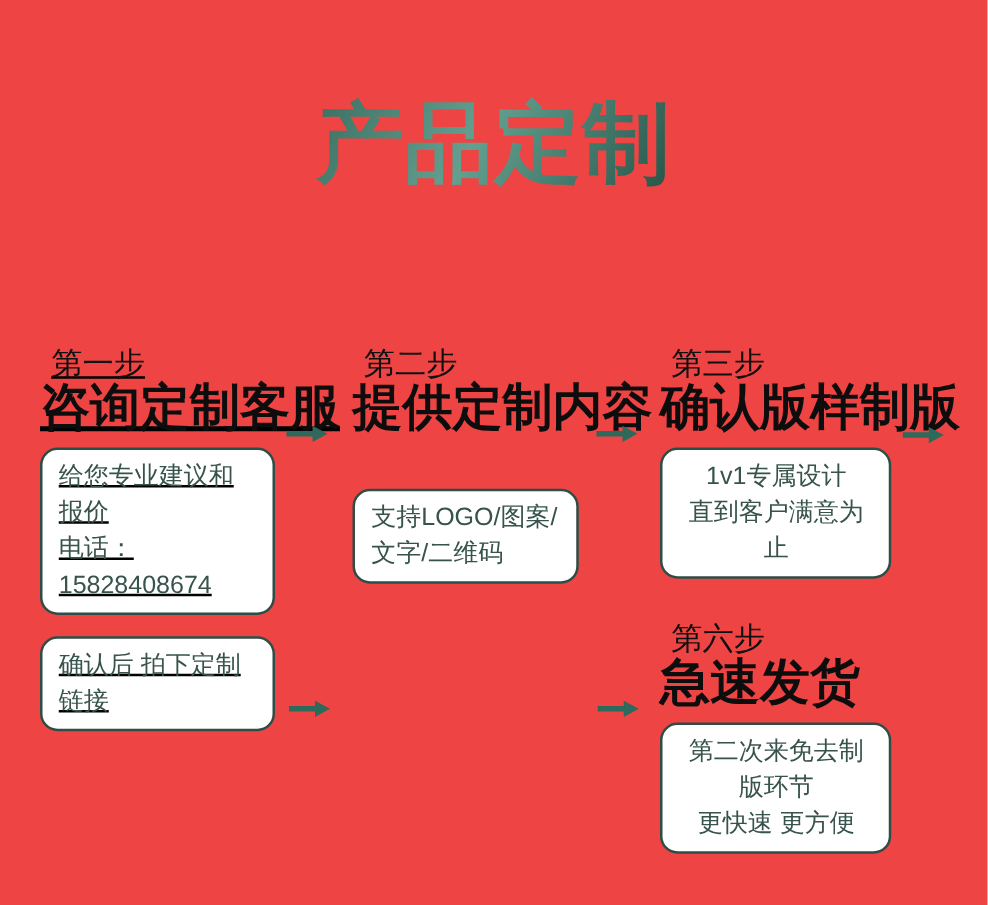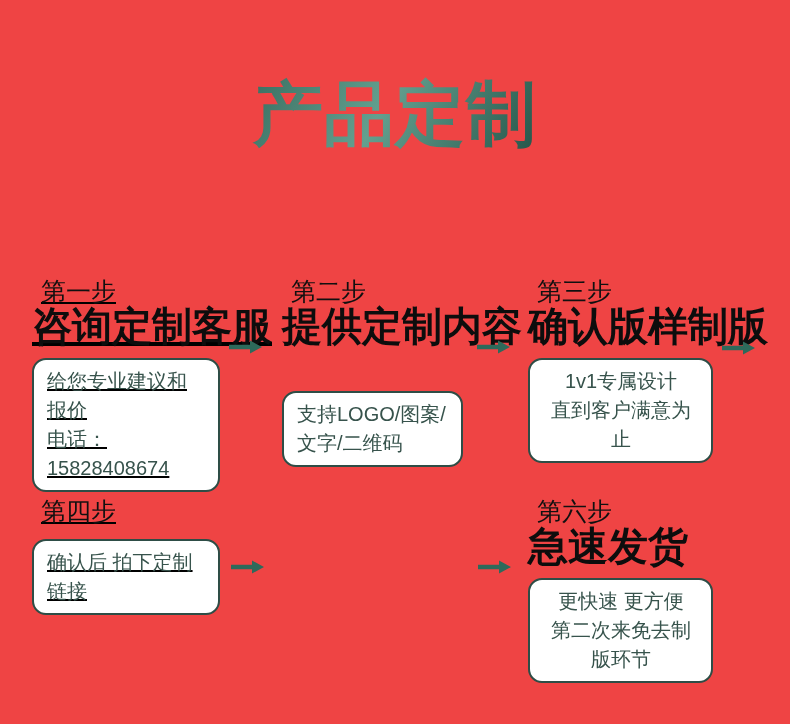--- a/index.html
+++ b/index.html
@@ -117,34 +117,33 @@
   <div class="step c3 r1">
     <div class="step-label">第三步</div>
     <div class="step-title">确认版样制版</div>
     <div class="box">
       <div>1v1专属设计</div>
       <div>直到客户满意为止</div>
     </div>
   </div>
 
   <div class="step c1 r2">
-    <div class="step-label">第四步</div>
     <div class="box">
       <div>确认后 拍下定制链接</div>
       <div></div>
     </div>
   </div>
 
 
   <div class="step c3 r2">
     <div class="step-label">第六步</div>
     <div class="step-title">急速发货</div>
     <div class="box">
+      <div>第二次来免去制版环节</div>
       <div>更快速 更方便</div>
-      <div>第二次来免去制版环节</div>
     </div>
   </div>
 
   <svg class="arrow a1" viewBox="0 0 34 14" xmlns="http://www.w3.org/2000/svg">
     <polygon points="0,4.8 21,4.8 21,0.5 33,7 21,13.5 21,9.2 0,9.2" fill="#2d6a5b"></polygon>
   </svg>
   <svg class="arrow a2" viewBox="0 0 34 14" xmlns="http://www.w3.org/2000/svg">
     <polygon points="0,4.8 21,4.8 21,0.5 33,7 21,13.5 21,9.2 0,9.2" fill="#2d6a5b"></polygon>
   </svg>
   <svg class="arrow a3" viewBox="0 0 34 14" xmlns="http://www.w3.org/2000/svg">

